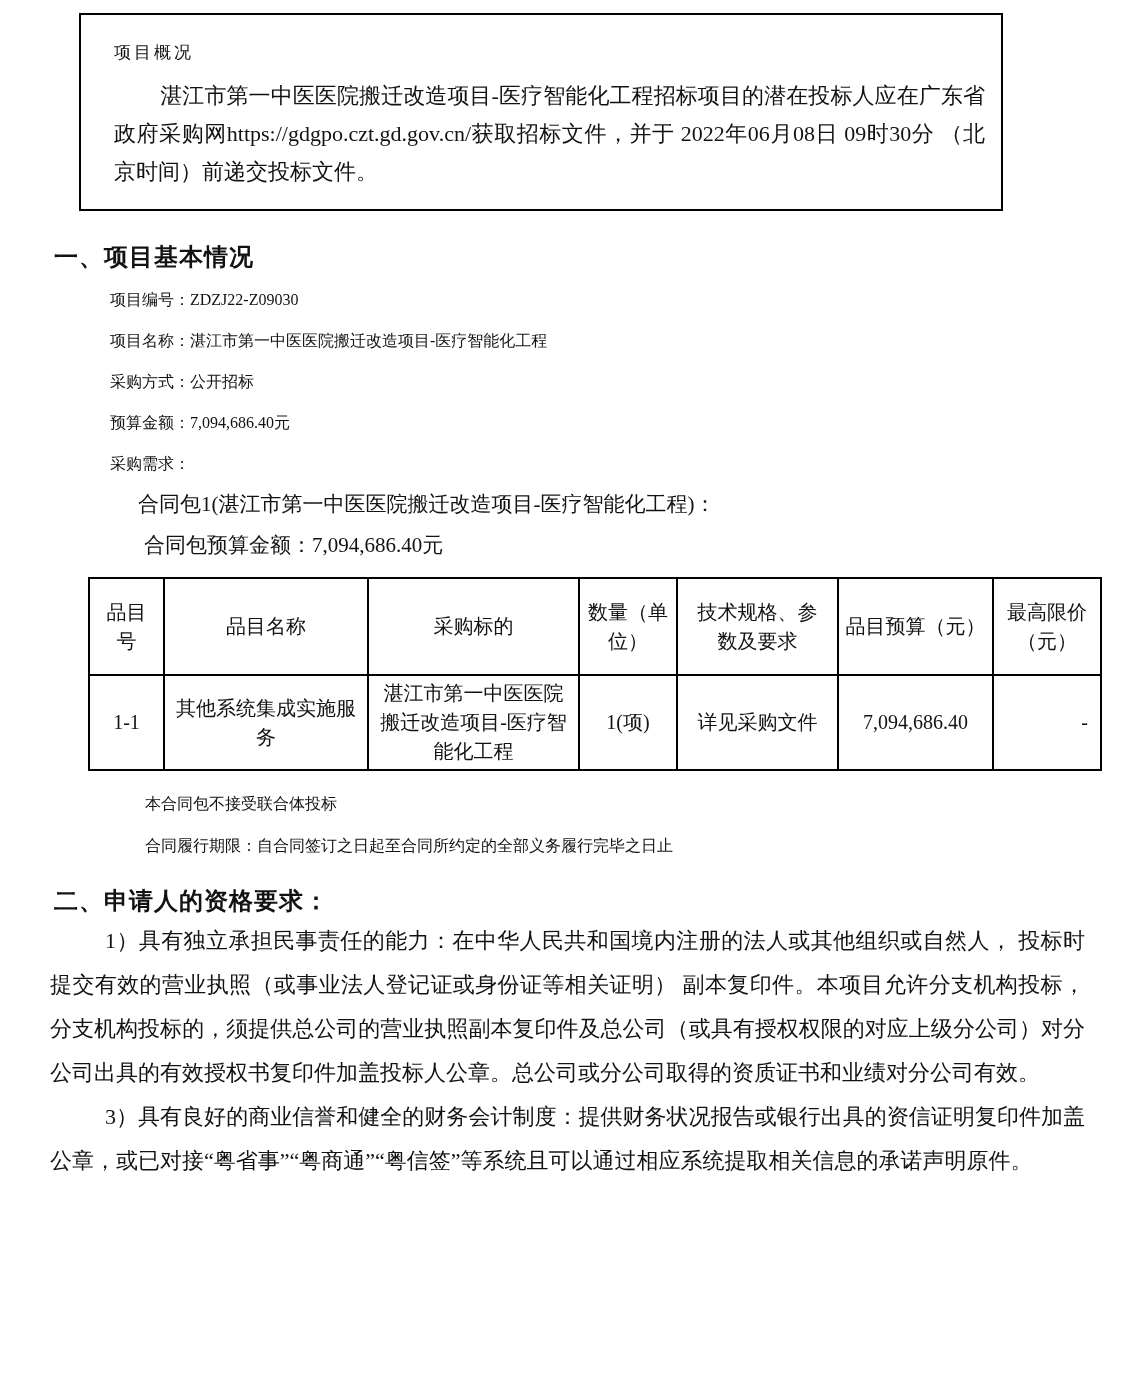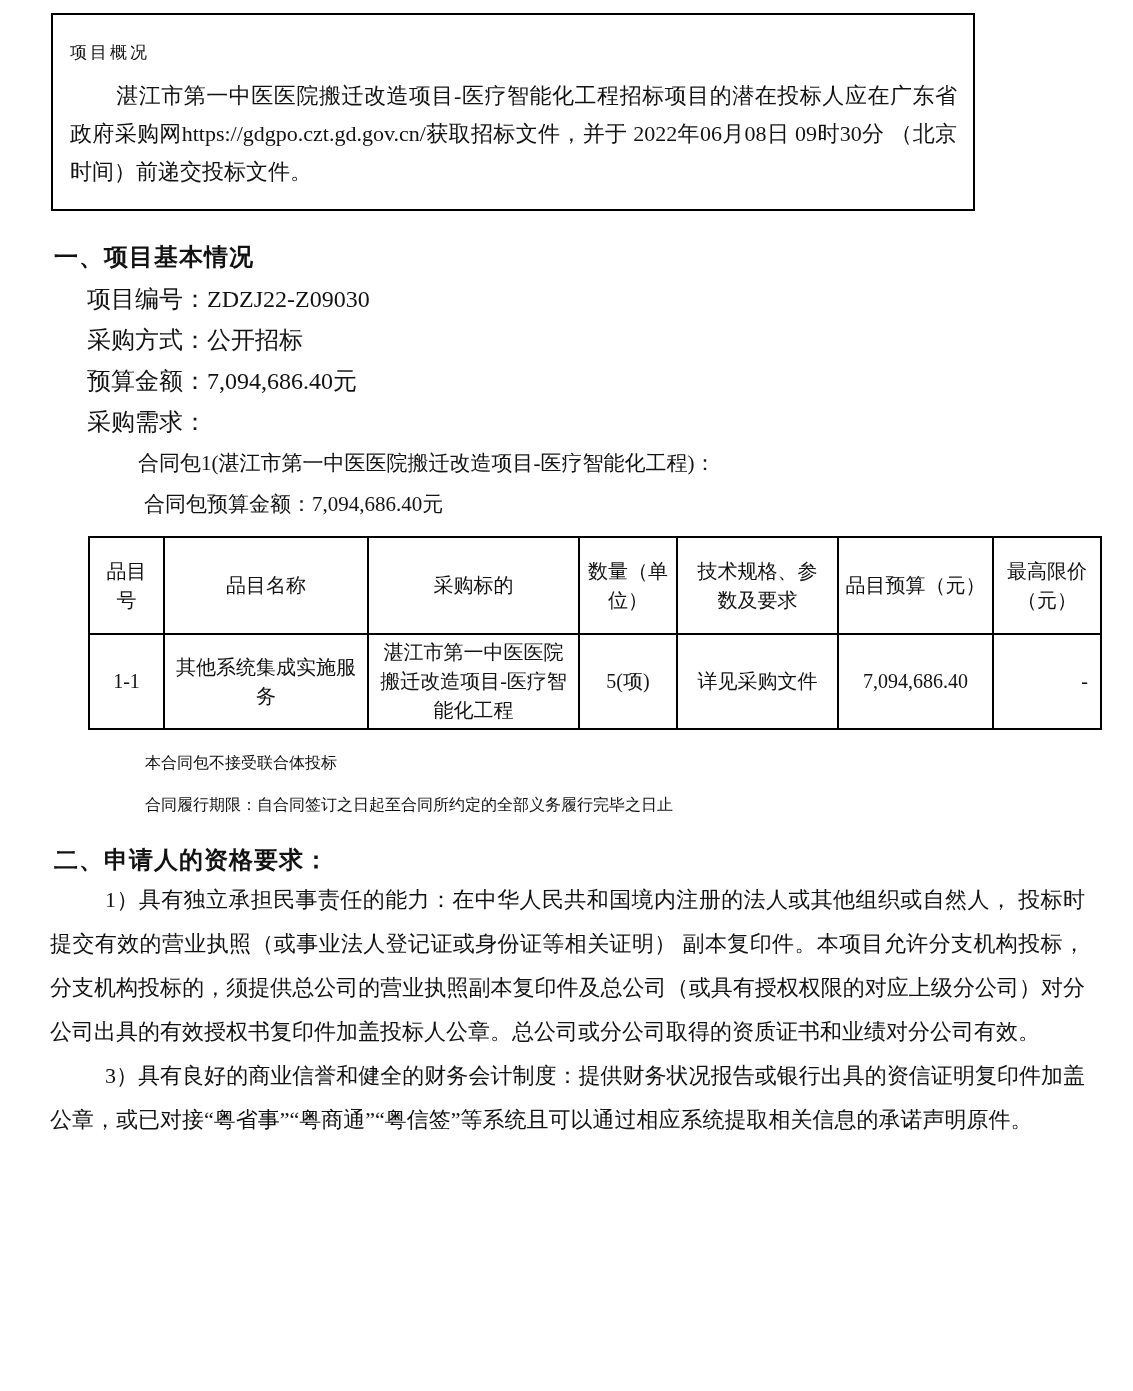--- a/index.html
+++ b/index.html
@@ -3,42 +3,42 @@
 <meta charset="utf-8">
 <style>
   * { margin:0; padding:0; box-sizing:border-box; }
   html,body { background:#ffffff; }
   body {
     width:1133px; height:1391px; overflow:hidden;
     color:#121212;
     font-family:"Liberation Serif","DejaVu Serif",serif;
   }
   .overview-box {
-    margin:13px 26px 0 51px;
+    margin:13px 26px 0 79px;
     width:924px; min-height:192px;
     border:2px solid #000;
-    padding:26px 16px 18px 17px;
+    padding:26px 16px 18px 33px;
   }
   .overview-title { font-size:17px; letter-spacing:3px; }
   .overview-para {
     margin-top:13px;
     font-size:22px; line-height:38px;
     text-indent:2.1em; text-align:justify;
     word-break:break-all;
   }
   .content { margin:0 50px 0 50px; width:1035px; }
   .sec-heading {
     margin:30px 0 0 4px;
     font-size:24px; font-weight:bold; letter-spacing:1px;
     font-family:"Liberation Sans","DejaVu Sans",sans-serif;
     line-height:32px;
   }
   .sec-heading.sec2 { margin-top:20px;font-family:Liberation Mono, monospace; }
   .fields { margin-top:6px; }
-  .field { margin-left:37px; font-size:24px; line-height:41px; }
+  .field { margin-left:60px; font-size:16px; line-height:41px; }
   .pkg-line { margin-left:88px; font-size:21px; line-height:41px; }
   .pkg-budget { margin-left:94px; }
   .items-table {
     border-collapse:collapse; table-layout:fixed;
     margin:11px 0 0 38px; width:1012px;
   }
   .items-table th, .items-table td {
     border:2px solid #000;
     font-weight:normal;
     text-align:center; vertical-align:middle;
@@ -68,20 +68,21 @@
     <div class="overview-title">项目概况</div>
     <p class="overview-para">湛江市第一中医医院搬迁改造项目-医疗智能化工程招标项目的潜在投标人应在广东省政府采购网https://gdgpo.czt.gd.gov.cn/获取招标文件，并于 2022年06月08日 09时30分 （北京时间）前递交投标文件。</p>
   </div>
 
   <div class="content">
 
     <h2 class="sec-heading">一、项目基本情况</h2>
 
     <div class="fields">
       <div class="field">项目编号：ZDZJ22-Z09030</div>
+      <div class="field">项目名称：湛江市第一中医医院搬迁改造项目-医疗智能化工程</div>
       <div class="field">采购方式：公开招标</div>
       <div class="field">预算金额：7,094,686.40元</div>
       <div class="field">采购需求：</div>
     </div>
 
     <div class="pkg-line">合同包1(湛江市第一中医医院搬迁改造项目-医疗智能化工程)：</div>
     <div class="pkg-line pkg-budget">合同包预算金额：7,094,686.40元</div>
 
     <table class="items-table">
       <colgroup>
@@ -102,21 +103,21 @@
           <th class="c5">技术规格、参数及要求</th>
           <th class="c6">品目预算（元）</th>
           <th class="c7">最高限价（元）</th>
         </tr>
       </thead>
       <tbody>
         <tr>
           <td class="c1">1-1</td>
           <td class="c2">其他系统集成实施服务</td>
           <td class="c3">湛江市第一中医医院搬迁改造项目-医疗智能化工程</td>
-          <td class="c4">5(项)</td>
+          <td class="c4">1(项)</td>
           <td class="c5">详见采购文件</td>
           <td class="c6">7,094,686.40</td>
           <td class="c7">-</td>
         </tr>
       </tbody>
     </table>
 
     <div class="notes">
       <div class="note">本合同包不接受联合体投标</div>
       <div class="note">合同履行期限：自合同签订之日起至合同所约定的全部义务履行完毕之日止</div>

